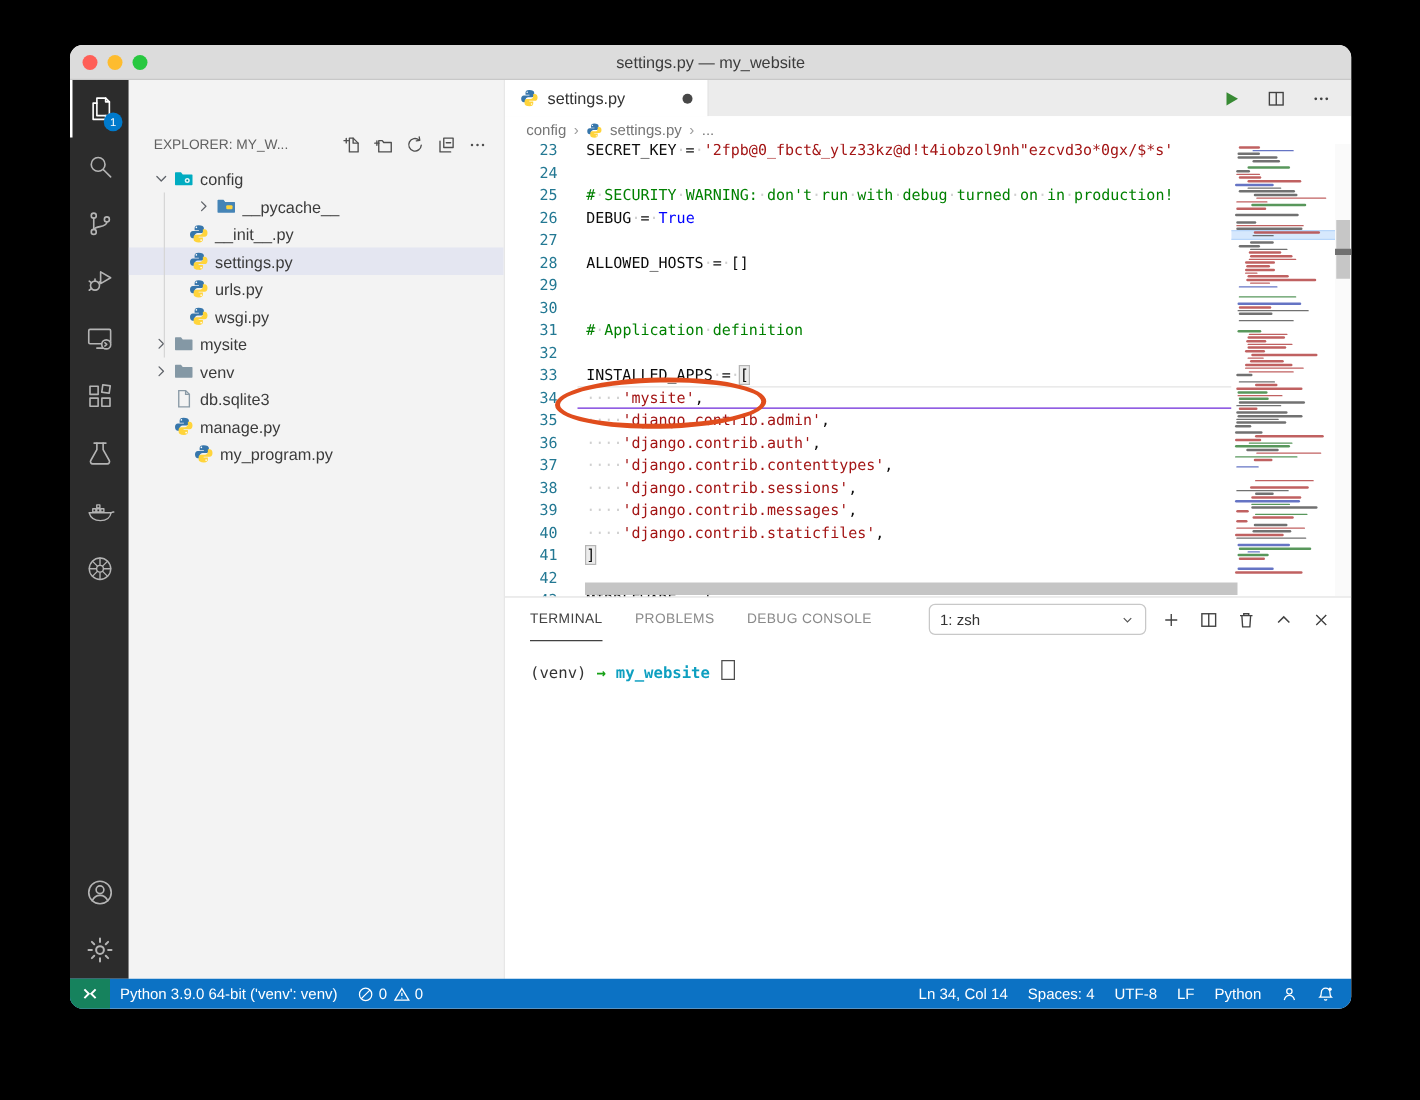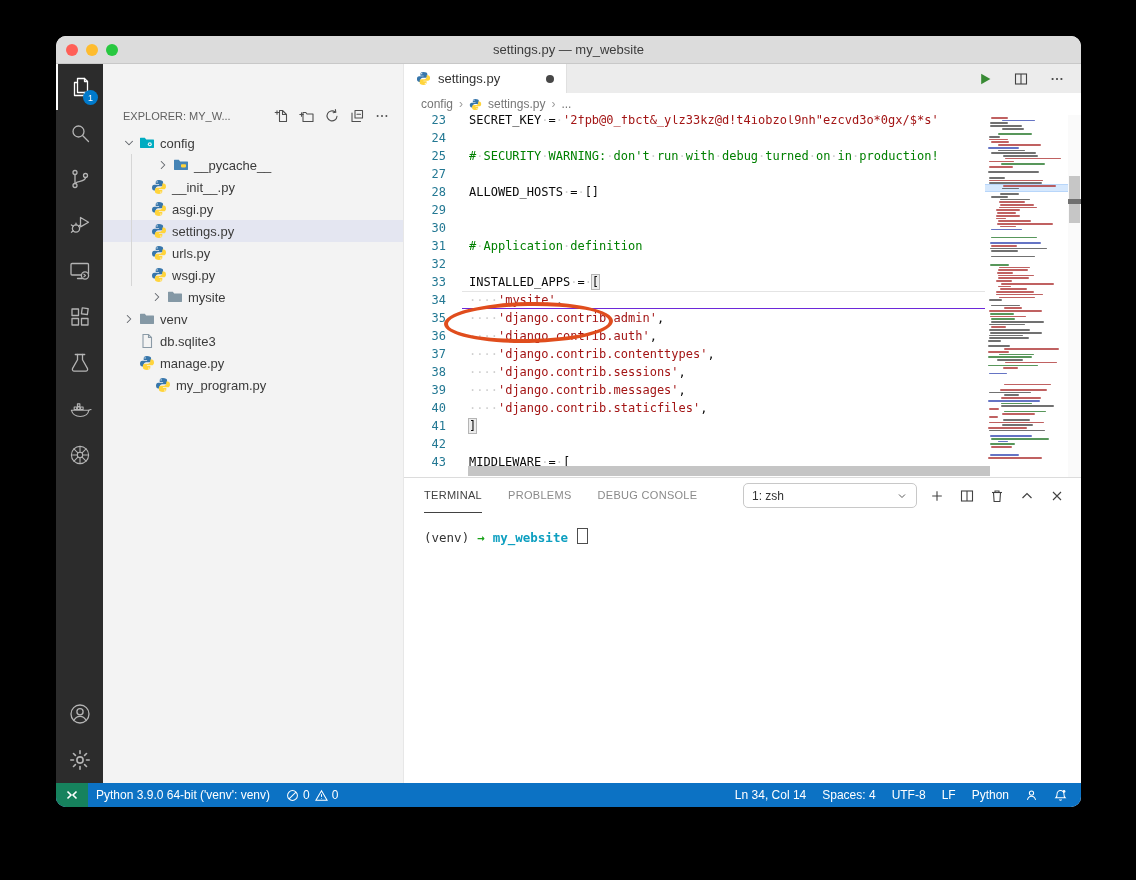--- a/index.html
+++ b/index.html
@@ -317,77 +317,63 @@
                 <svg viewBox="0 0 16 16">
                   <path fill="#3776ab" d="M7.9 1.1c-2.4 0-3.2 1-3.2 2.3v1.7h3.4v.6H3.3c-1.4 0-2.3 1.1-2.3 2.9 0 1.8.9 3 2.3 3h1.4V9.7c0-1.3 1.1-2.4 2.4-2.4h3.1c1.1 0 1.9-.9 1.9-1.9V3.4c0-1.4-1.4-2.3-4.2-2.3z"></path>
                   <path fill="#ffd43b" d="M8.1 14.9c2.4 0 3.2-1 3.2-2.3v-1.7H7.9v-.6h4.8c1.4 0 2.3-1.1 2.3-2.9 0-1.8-.9-3-2.3-3h-1.4v1.9c0 1.3-1.1 2.4-2.4 2.4H5.8c-1.1 0-1.9.9-1.9 1.9v2c0 1.4 1.4 2.3 4.2 2.3z"></path>
                   <circle cx="6.1" cy="2.9" r=".65" fill="#fff"></circle>
                   <circle cx="9.9" cy="13.1" r=".65" fill="#fff"></circle>
                 </svg>
               </span>
             </span>
             <span>__init__.py</span>
           </div>
-          <div class="trow" style="padding-left: 30px;">
+          <div class="trow selected" style="padding-left: 30px;">
             <span class="chev"></span>
             <span class="ticon">
               <span style="display: flex;">
                 <svg viewBox="0 0 16 16">
                   <path fill="#3776ab" d="M7.9 1.1c-2.4 0-3.2 1-3.2 2.3v1.7h3.4v.6H3.3c-1.4 0-2.3 1.1-2.3 2.9 0 1.8.9 3 2.3 3h1.4V9.7c0-1.3 1.1-2.4 2.4-2.4h3.1c1.1 0 1.9-.9 1.9-1.9V3.4c0-1.4-1.4-2.3-4.2-2.3z"></path>
                   <path fill="#ffd43b" d="M8.1 14.9c2.4 0 3.2-1 3.2-2.3v-1.7H7.9v-.6h4.8c1.4 0 2.3-1.1 2.3-2.9 0-1.8-.9-3-2.3-3h-1.4v1.9c0 1.3-1.1 2.4-2.4 2.4H5.8c-1.1 0-1.9.9-1.9 1.9v2c0 1.4 1.4 2.3 4.2 2.3z"></path>
                   <circle cx="6.1" cy="2.9" r=".65" fill="#fff"></circle>
                   <circle cx="9.9" cy="13.1" r=".65" fill="#fff"></circle>
                 </svg>
               </span>
             </span>
-            <span>asgi.py</span>
-          </div>
-          <div class="trow selected" style="padding-left: 30px;">
+            <span>settings.py</span>
+          </div>
+          <div class="trow" style="padding-left: 30px;">
             <span class="chev"></span>
             <span class="ticon">
               <span style="display: flex;">
                 <svg viewBox="0 0 16 16">
                   <path fill="#3776ab" d="M7.9 1.1c-2.4 0-3.2 1-3.2 2.3v1.7h3.4v.6H3.3c-1.4 0-2.3 1.1-2.3 2.9 0 1.8.9 3 2.3 3h1.4V9.7c0-1.3 1.1-2.4 2.4-2.4h3.1c1.1 0 1.9-.9 1.9-1.9V3.4c0-1.4-1.4-2.3-4.2-2.3z"></path>
                   <path fill="#ffd43b" d="M8.1 14.9c2.4 0 3.2-1 3.2-2.3v-1.7H7.9v-.6h4.8c1.4 0 2.3-1.1 2.3-2.9 0-1.8-.9-3-2.3-3h-1.4v1.9c0 1.3-1.1 2.4-2.4 2.4H5.8c-1.1 0-1.9.9-1.9 1.9v2c0 1.4 1.4 2.3 4.2 2.3z"></path>
                   <circle cx="6.1" cy="2.9" r=".65" fill="#fff"></circle>
                   <circle cx="9.9" cy="13.1" r=".65" fill="#fff"></circle>
                 </svg>
               </span>
             </span>
-            <span>settings.py</span>
+            <span>urls.py</span>
           </div>
           <div class="trow" style="padding-left: 30px;">
             <span class="chev"></span>
             <span class="ticon">
               <span style="display: flex;">
                 <svg viewBox="0 0 16 16">
                   <path fill="#3776ab" d="M7.9 1.1c-2.4 0-3.2 1-3.2 2.3v1.7h3.4v.6H3.3c-1.4 0-2.3 1.1-2.3 2.9 0 1.8.9 3 2.3 3h1.4V9.7c0-1.3 1.1-2.4 2.4-2.4h3.1c1.1 0 1.9-.9 1.9-1.9V3.4c0-1.4-1.4-2.3-4.2-2.3z"></path>
                   <path fill="#ffd43b" d="M8.1 14.9c2.4 0 3.2-1 3.2-2.3v-1.7H7.9v-.6h4.8c1.4 0 2.3-1.1 2.3-2.9 0-1.8-.9-3-2.3-3h-1.4v1.9c0 1.3-1.1 2.4-2.4 2.4H5.8c-1.1 0-1.9.9-1.9 1.9v2c0 1.4 1.4 2.3 4.2 2.3z"></path>
                   <circle cx="6.1" cy="2.9" r=".65" fill="#fff"></circle>
                   <circle cx="9.9" cy="13.1" r=".65" fill="#fff"></circle>
                 </svg>
               </span>
             </span>
-            <span>urls.py</span>
-          </div>
-          <div class="trow" style="padding-left: 30px;">
-            <span class="chev"></span>
-            <span class="ticon">
-              <span style="display: flex;">
-                <svg viewBox="0 0 16 16">
-                  <path fill="#3776ab" d="M7.9 1.1c-2.4 0-3.2 1-3.2 2.3v1.7h3.4v.6H3.3c-1.4 0-2.3 1.1-2.3 2.9 0 1.8.9 3 2.3 3h1.4V9.7c0-1.3 1.1-2.4 2.4-2.4h3.1c1.1 0 1.9-.9 1.9-1.9V3.4c0-1.4-1.4-2.3-4.2-2.3z"></path>
-                  <path fill="#ffd43b" d="M8.1 14.9c2.4 0 3.2-1 3.2-2.3v-1.7H7.9v-.6h4.8c1.4 0 2.3-1.1 2.3-2.9 0-1.8-.9-3-2.3-3h-1.4v1.9c0 1.3-1.1 2.4-2.4 2.4H5.8c-1.1 0-1.9.9-1.9 1.9v2c0 1.4 1.4 2.3 4.2 2.3z"></path>
-                  <circle cx="6.1" cy="2.9" r=".65" fill="#fff"></circle>
-                  <circle cx="9.9" cy="13.1" r=".65" fill="#fff"></circle>
-                </svg>
-              </span>
-            </span>
             <span>wsgi.py</span>
           </div>
-          <div class="trow" style="padding-left: 18px; margin-left: 28px;">
+          <div class="trow" style="padding-left: 18px;">
             <span class="chev">
               <span style="display: flex;">
                 <svg viewBox="0 0 16 16" fill="none" stroke="currentColor" stroke-width="1.2" stroke-linecap="round" stroke-linejoin="round">
                   <path d="M6 4l4 4-4 4"></path>
                 </svg>
               </span>
             </span>
             <span class="ticon">
               <span style="display: flex;">
                 <svg viewBox="0 0 16 16">
@@ -508,20 +494,21 @@
         <span class="bc-item">settings.py</span>
         <span class="bc-sep">›</span>
         <span class="bc-item">...</span>
       </div>
 
       <div class="editor-content">
         <div class="code" id="code">
             <div class="cline"><span class="lnum">23</span><span class="ltext"><span class="tk-v">SECRET_KEY</span><span class="tk-o"><span class="wsdot">·</span>=<span class="wsdot">·</span></span><span class="tk-s">'2fpb@0_fbct&amp;_ylz33kz@d!t4iobzol9nh"ezcvd3o*0gx/$*s'</span></span></div>
             <div class="cline"><span class="lnum">24</span><span class="ltext"></span></div>
             <div class="cline"><span class="lnum">25</span><span class="ltext"><span class="tk-c">#<span class="wsdot">·</span>SECURITY<span class="wsdot">·</span>WARNING:<span class="wsdot">·</span>don't<span class="wsdot">·</span>run<span class="wsdot">·</span>with<span class="wsdot">·</span>debug<span class="wsdot">·</span>turned<span class="wsdot">·</span>on<span class="wsdot">·</span>in<span class="wsdot">·</span>production!</span></span></div>
+            <div class="cline"><span class="lnum">26</span><span class="ltext"><span class="tk-v">DEBUG</span><span class="tk-o"><span class="wsdot">·</span>=<span class="wsdot">·</span></span><span class="tk-k">True</span></span></div>
             <div class="cline"><span class="lnum">27</span><span class="ltext"></span></div>
             <div class="cline"><span class="lnum">28</span><span class="ltext"><span class="tk-v">ALLOWED_HOSTS</span><span class="tk-o"><span class="wsdot">·</span>=<span class="wsdot">·</span>[]</span></span></div>
             <div class="cline"><span class="lnum">29</span><span class="ltext"></span></div>
             <div class="cline"><span class="lnum">30</span><span class="ltext"></span></div>
             <div class="cline"><span class="lnum">31</span><span class="ltext"><span class="tk-c">#<span class="wsdot">·</span>Application<span class="wsdot">·</span>definition</span></span></div>
             <div class="cline"><span class="lnum">32</span><span class="ltext"></span></div>
             <div class="cline"><span class="lnum">33</span><span class="ltext"><span class="tk-v">INSTALLED_APPS</span><span class="tk-o"><span class="wsdot">·</span>=<span class="wsdot">·</span></span><span class="tk-bm">[</span></span></div>
             <div class="cline current"><span class="lnum">34</span><span class="ltext"><span class="tk-ws"><span class="wsdot">·</span><span class="wsdot">·</span><span class="wsdot">·</span><span class="wsdot">·</span></span><span class="tk-s">'mysite'</span><span class="tk-o">,</span></span></div>
             <div class="cline"><span class="lnum">35</span><span class="ltext"><span class="tk-ws"><span class="wsdot">·</span><span class="wsdot">·</span><span class="wsdot">·</span><span class="wsdot">·</span></span><span class="tk-s">'django.contrib.admin'</span><span class="tk-o">,</span></span></div>
             <div class="cline"><span class="lnum">36</span><span class="ltext"><span class="tk-ws"><span class="wsdot">·</span><span class="wsdot">·</span><span class="wsdot">·</span><span class="wsdot">·</span></span><span class="tk-s">'django.contrib.auth'</span><span class="tk-o">,</span></span></div>

